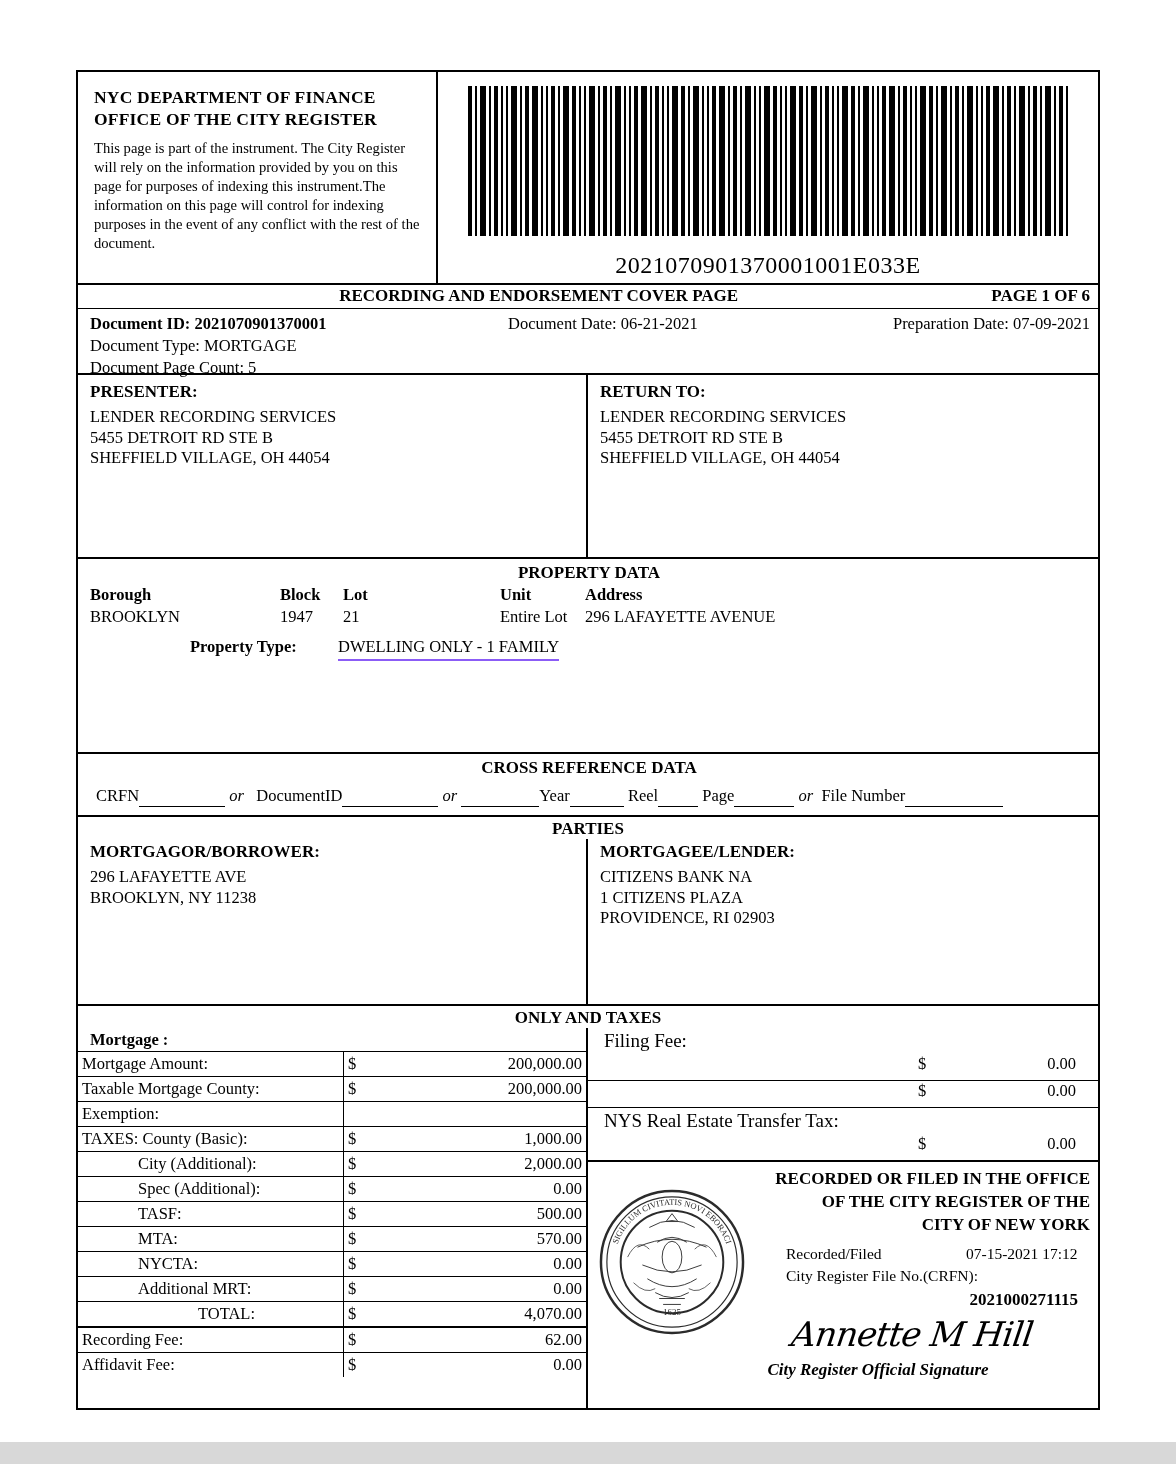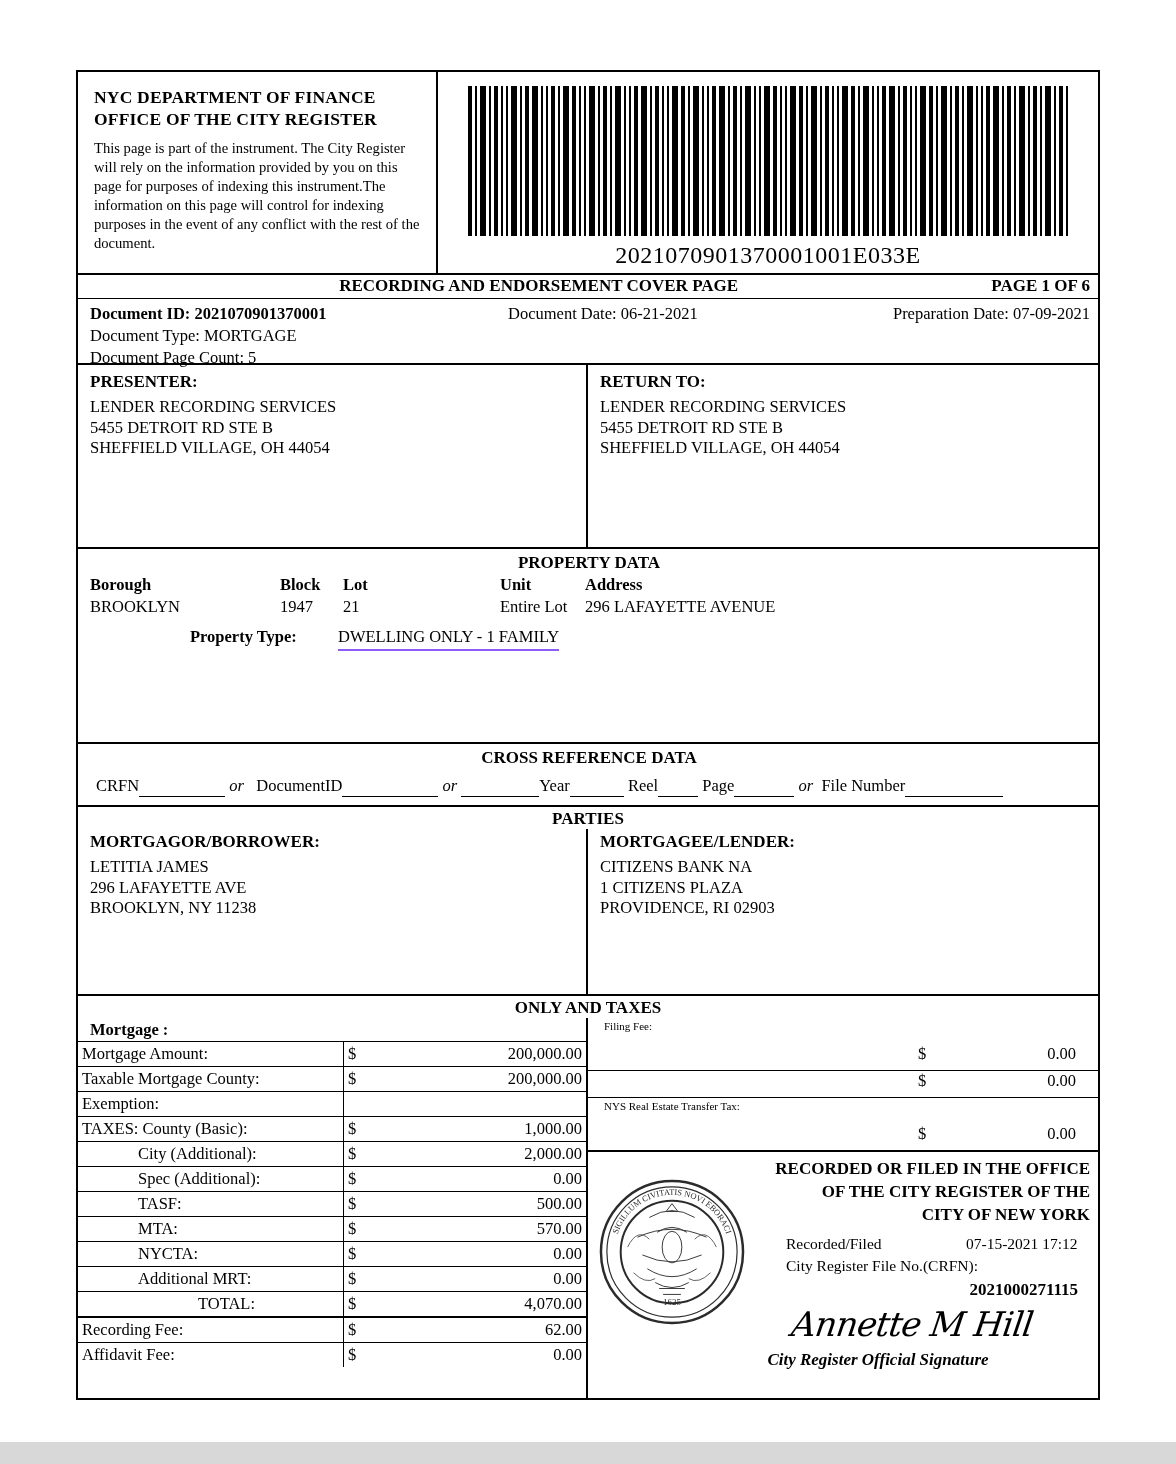--- a/index.html
+++ b/index.html
@@ -68,21 +68,21 @@
   }
   .barcode {
     height: 150px;
     width: 604px;
     margin: 0 auto;
     display: block;
   }
   .barnum {
     font-size: 24px;
     letter-spacing: .5px;
-    margin-top: 6px;
+    margin-top: 16px;
     font-family: "Liberation Serif", serif;
   }
 
   
   .recbar {
     display: flex;
     align-items: baseline;
     border-bottom: 1.5px solid #000;
     padding: 1px 8px 2px 8px;
     font-weight: bold;
@@ -241,21 +241,21 @@
   }
   td.f-amt {
     width: 200px;
     text-align: right;
     padding-right: 22px;
   }
   tr.total td { border-bottom: 2px solid #000; }
   tr.no-top td { border-top: none; }
 
   .fr-row {
-    font-size: 11px;
+    font-size: 19px;
     padding: 2px 0 0 8px;
     position: relative;
     height: 26px;
     box-sizing: border-box;
   }
   .fr-amt-row {
     position: relative;
     height: 26px;
     border-bottom: 1px solid #000;
     font-size: 16.5px;
@@ -515,21 +515,20 @@
         <span class="it">or</span>
         &nbsp;<span>File Number</span><span class="ul" style="width:98px">&nbsp;</span>
       </div>
     </div>
 
     <div class="parties-wrap">
       <div class="section-title">PARTIES</div>
       <div class="parties-cols">
         <div class="col">
           <div class="col-head">MORTGAGOR/BORROWER:</div>
-          <div>LETITIA JAMES</div>
           <div>296 LAFAYETTE AVE</div>
           <div>BROOKLYN, NY 11238</div>
         </div>
         <div class="col">
           <div class="col-head">MORTGAGEE/LENDER:</div>
           <div>CITIZENS BANK NA</div>
           <div>1 CITIZENS PLAZA</div>
           <div>PROVIDENCE, RI 02903</div>
         </div>
       </div>

